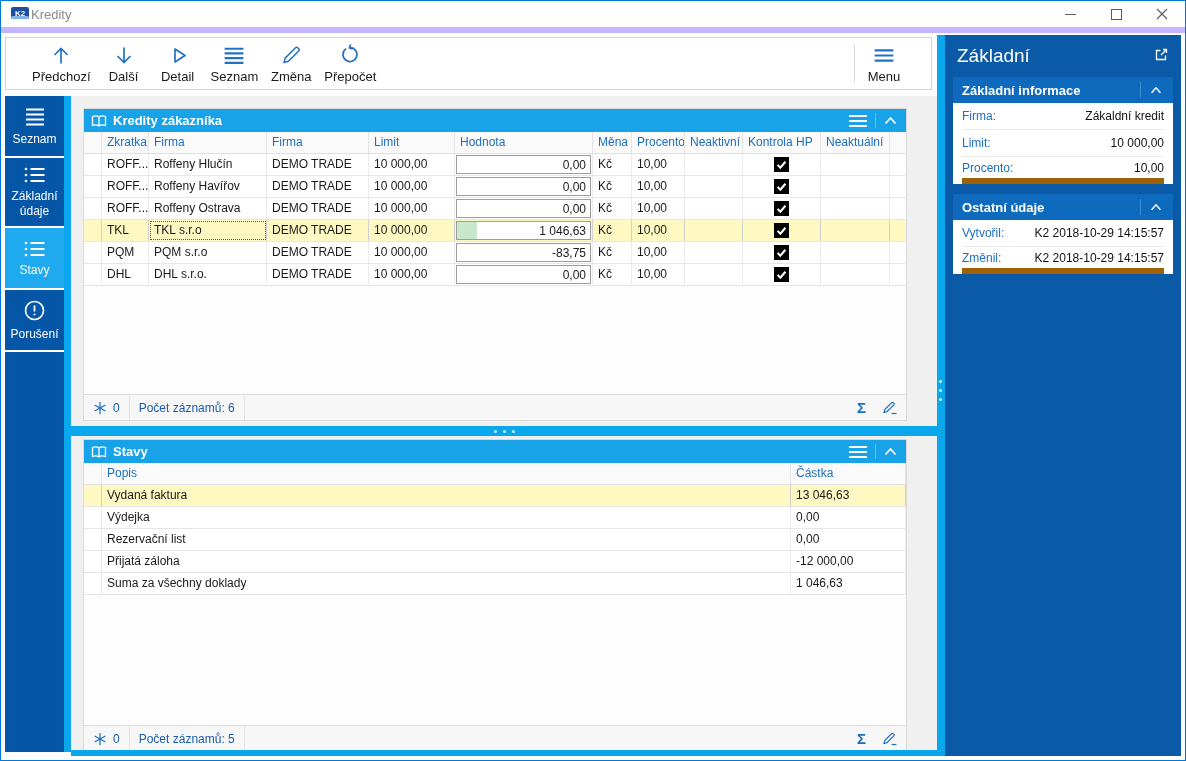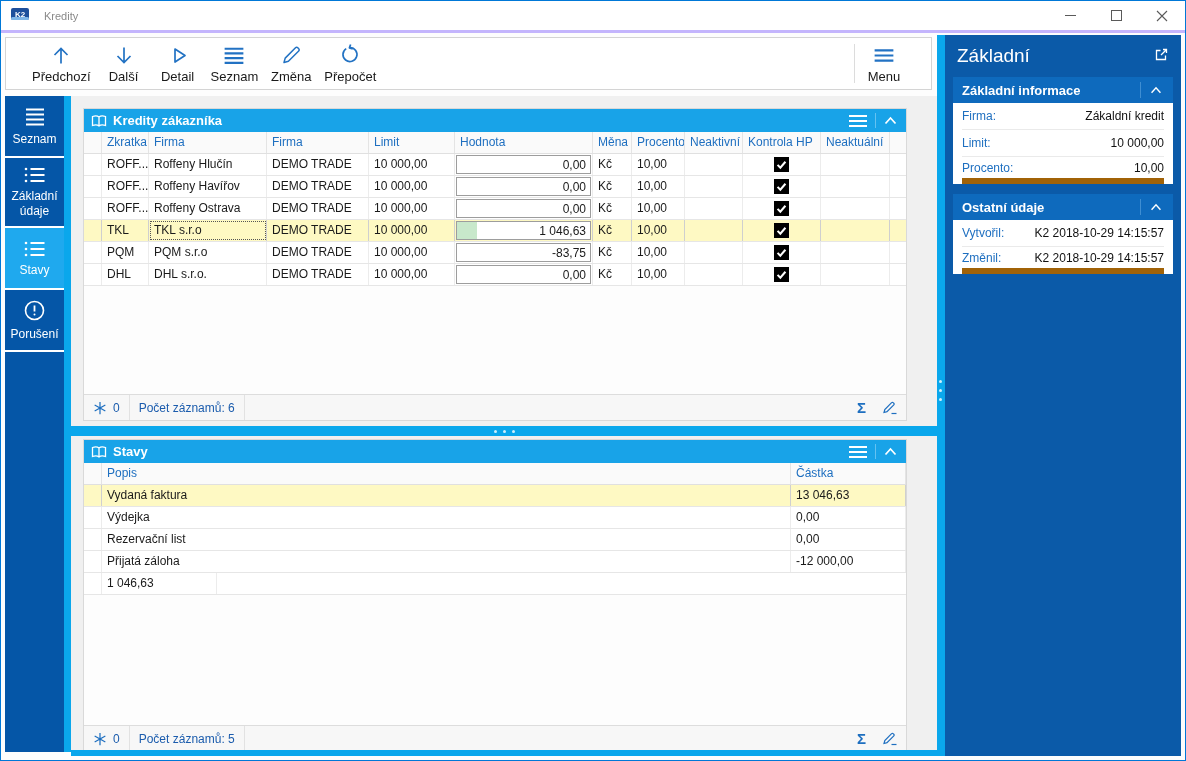--- a/index.html
+++ b/index.html
@@ -4,23 +4,23 @@
 <title>Kredity</title>
 <style>
   * { margin:0; padding:0; box-sizing:border-box; }
   html,body { background:#c8c8c8; font-family:"Liberation Sans", sans-serif; }
   #window {
     position:relative; width:1186px; height:761px; background:#fdfdfd;
     border:1px solid #0078d7; overflow:hidden; font-size:12px; color:#1a1a1a;
   }
   
   .titlebar { position:absolute; left:0; top:0; right:0; height:32px; background:#fff;
-    display:flex; align-items:center; border-bottom:3px solid #c4b5fd; }
+    display:flex; align-items:center; border-bottom:6px solid #c4b5fd; }
   .app-icon { margin-left:10px; width:20px; height:16px; display:flex; align-items:center; }
-  .titlebar-text { margin-left:13px; color:#8a8a8a; font-size:11px; }
+  .titlebar-text { margin-left:0; color:#8a8a8a; font-size:13px; }
   .win-controls { margin-left:auto; display:flex; height:100%; }
   .win-btn { width:46px; height:100%; display:flex; align-items:center; justify-content:center; color:#5a5a5a; }
   .win-btn svg { display:block; }
   
   .toolbar { position:absolute; left:4px; top:36px; width:927px; height:53px; background:#fff;
     border:1px solid #d4d4d4; display:flex; align-items:stretch; padding:2px 20px; }
   .tb-btn { min-width:54px; padding:0 6px; display:flex; flex-direction:column; align-items:center; justify-content:center; gap:1px; }
   .tb-btn svg { display:block; }
   .tb-label { font-size:13px; color:#1a1a1a; white-space:nowrap; }
   .tb-spacer { flex:1; }
@@ -457,20 +457,21 @@
             <div class="cell sc1">Rezervační list</div>
             <div class="cell sc2 num">0,00</div>
           </div>
           <div class="trow">
             <div class="cell sc0"></div>
             <div class="cell sc1">Přijatá záloha</div>
             <div class="cell sc2 num">-12 000,00</div>
           </div>
           <div class="trow">
             <div class="cell sc0"></div>
+            <div class="cell sc1">Suma za všechny doklady</div>
             <div class="cell sc2 num">1 046,63</div>
           </div>
         </div>
       <div class="t-filler"></div>
       <div class="t-footer">
         <div class="tf-seg">
           <svg width="14" height="14" viewBox="0 0 16 16">
               <path d="M8 1v14M1.9 4.5l12.2 7M1.9 11.5l12.2-7" fill="none" stroke="#1e6fc0" stroke-width="1.4"></path>
             </svg>
           <span>0</span>

